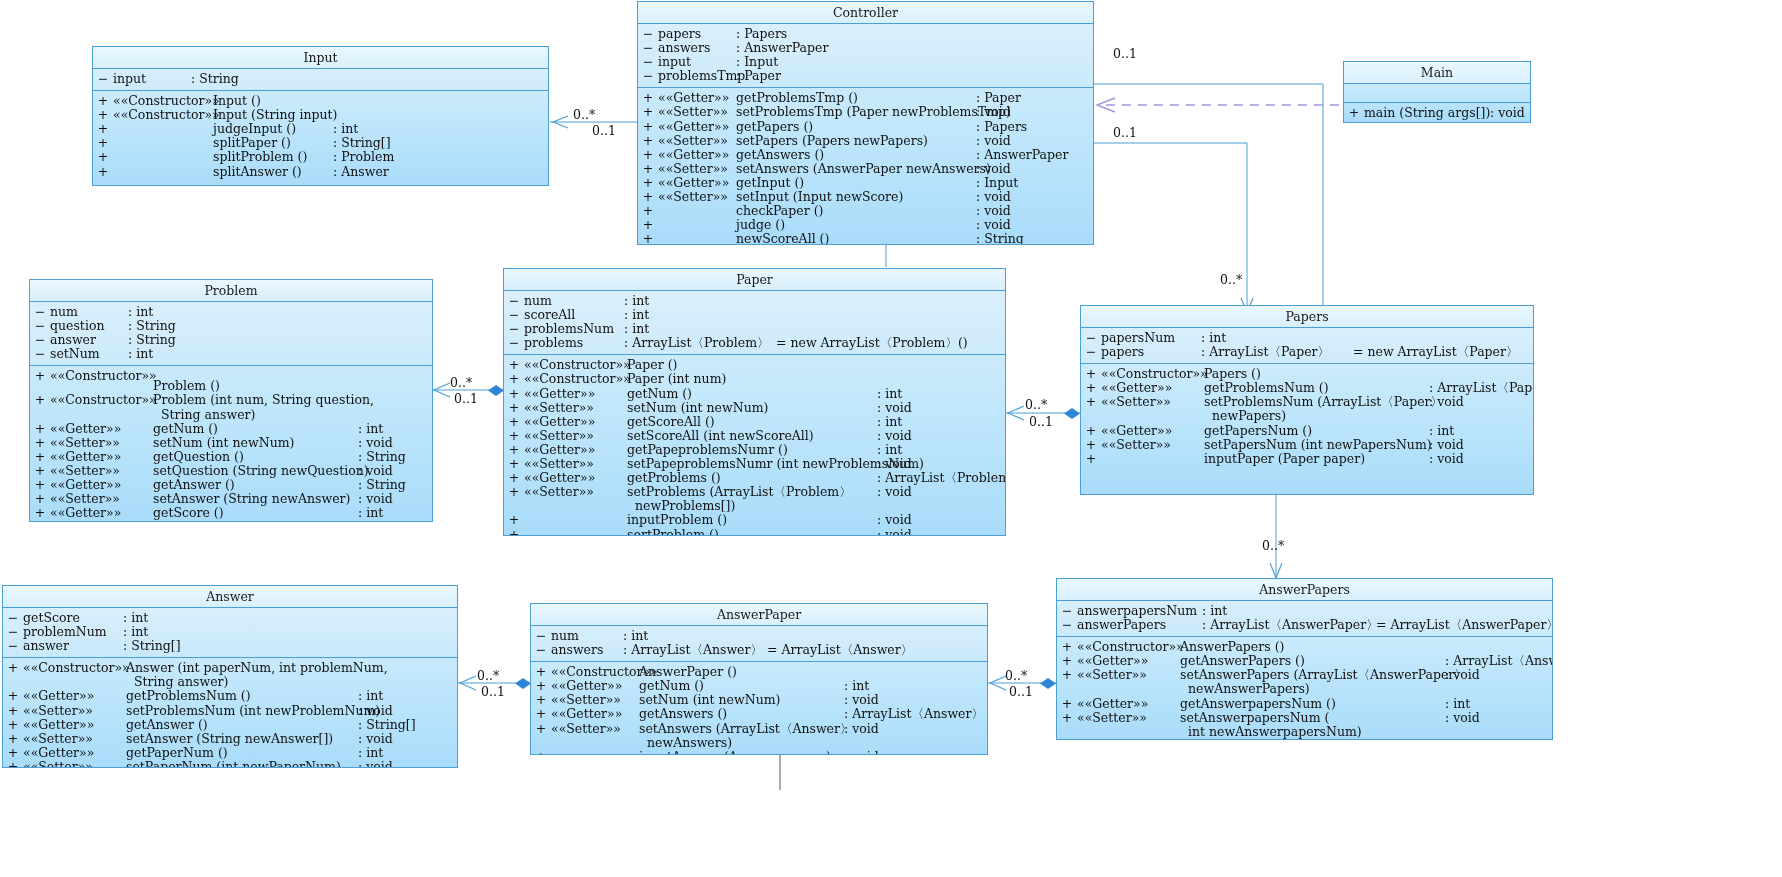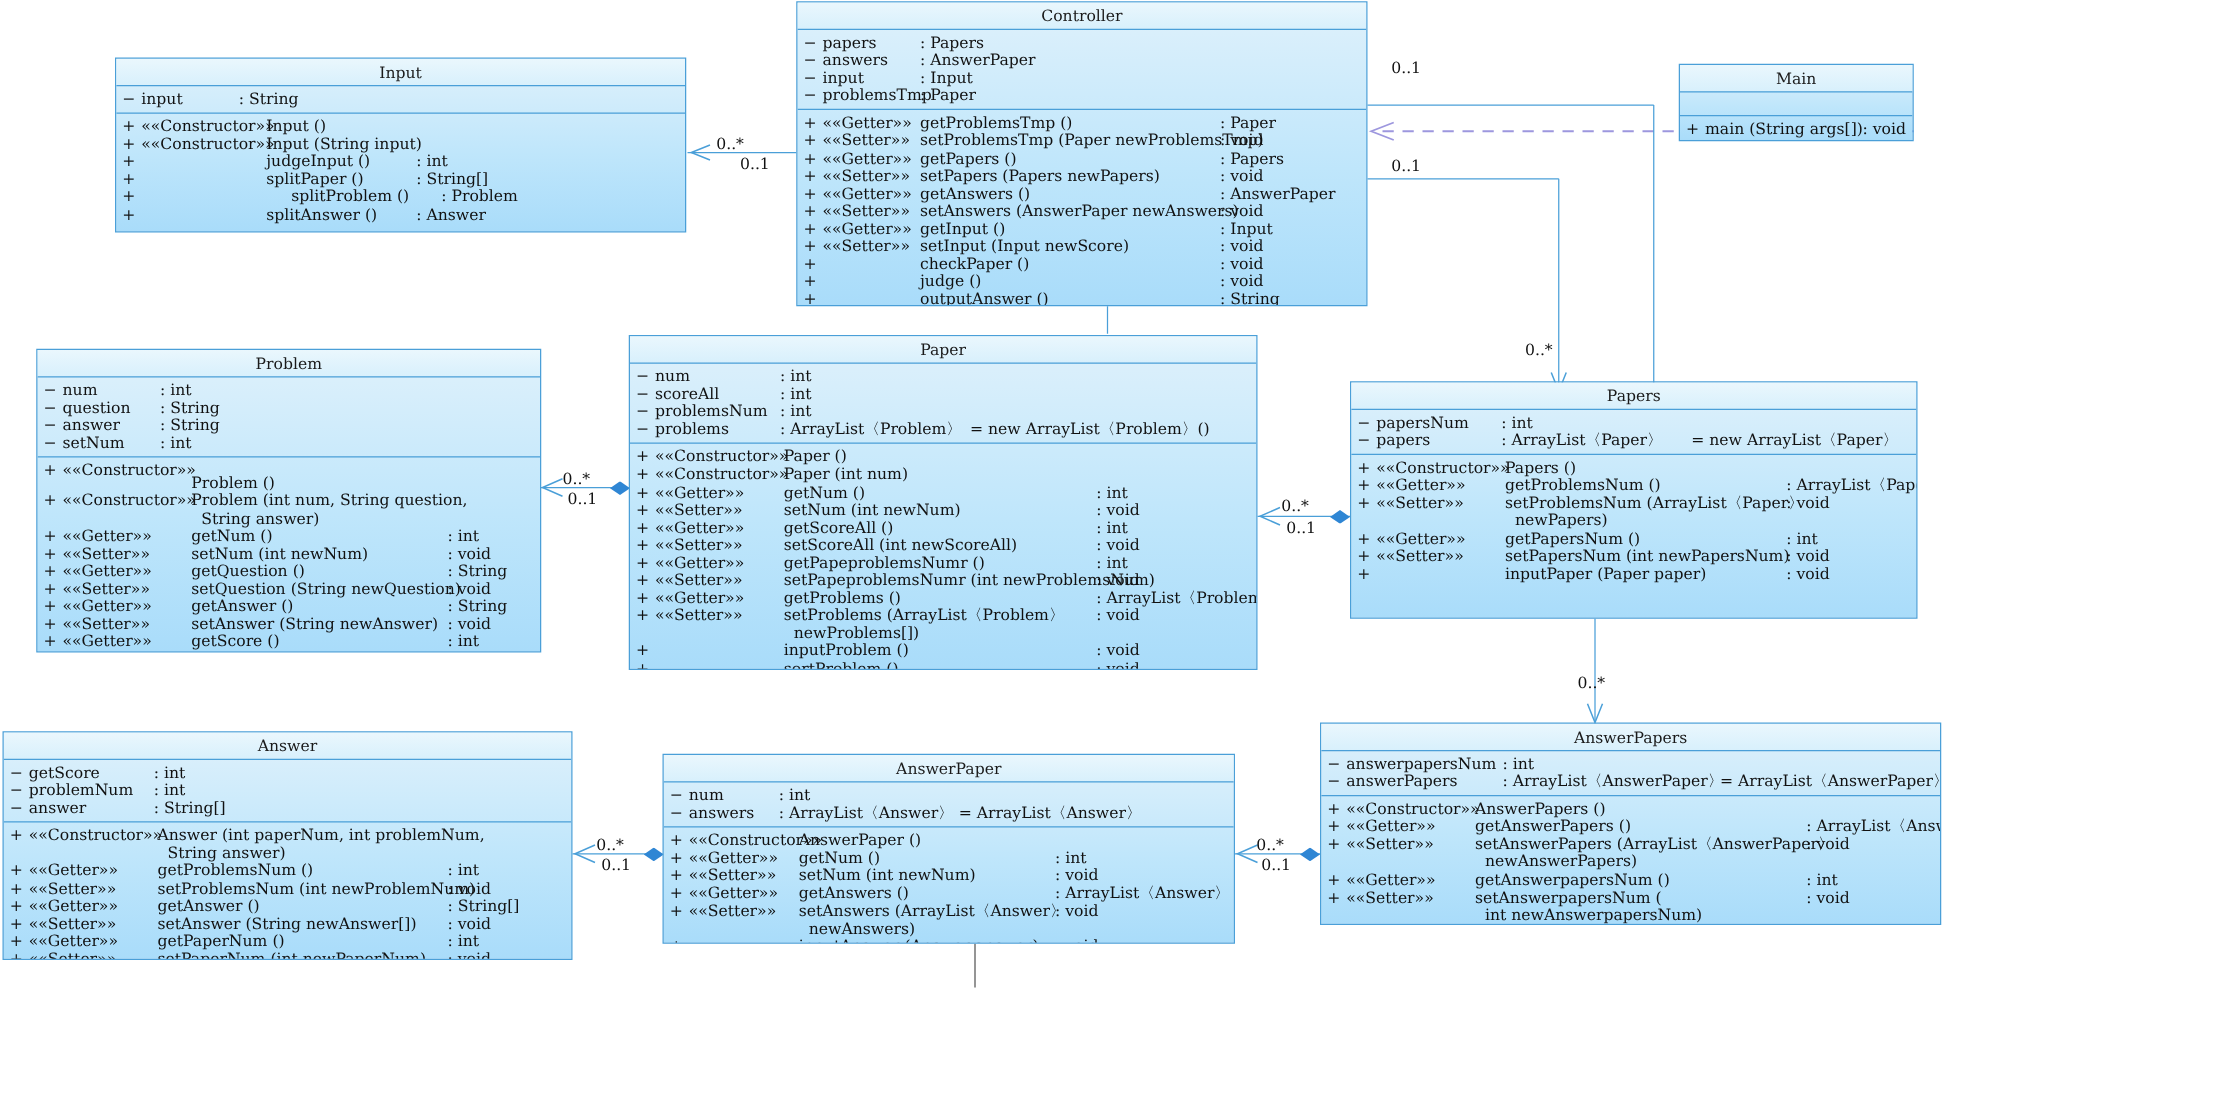--- a/index.html
+++ b/index.html
@@ -94,21 +94,21 @@
   <div class="umlbox" id="box-input" style="left:92px;top:46px;width:457px;height:140px;">
     <div class="title">Input</div>
     <div class="sec">
         <div class="row"><span class="vis">−</span><span class="nm" style="width: 78px;">input</span><span class="ty">: String</span></div>
       </div>
     <div class="sec">
         <div class="row"><span class="vis">+</span><span class="stereo" style="width: 100px;">««Constructor»»</span><span class="nm" style="width: 120px;">Input ()</span><span class="rt" style="width: 300px;"></span></div>
         <div class="row"><span class="vis">+</span><span class="stereo" style="width: 100px;">««Constructor»»</span><span class="nm" style="width: 120px;">Input (String input)</span><span class="rt" style="width: 300px;"></span></div>
         <div class="row"><span class="vis">+</span><span class="stereo" style="width: 100px;"></span><span class="nm" style="width: 120px;">judgeInput ()</span><span class="rt" style="width: 300px;">: int</span></div>
         <div class="row"><span class="vis">+</span><span class="stereo" style="width: 100px;"></span><span class="nm" style="width: 120px;">splitPaper ()</span><span class="rt" style="width: 300px;">: String[]</span></div>
-        <div class="row"><span class="vis">+</span><span class="stereo" style="width: 100px;"></span><span class="nm" style="width: 120px; margin-left: 20px;">splitProblem ()</span><span class="rt" style="width: 300px;">: Problem</span></div>
+        <div class="row"><span class="vis">+</span><span class="stereo" style="width: 100px;"></span><span class="nm" style="width: 120px;">splitProblem ()</span><span class="rt" style="width: 300px;">: Problem</span></div>
         <div class="row"><span class="vis">+</span><span class="stereo" style="width: 100px;"></span><span class="nm" style="width: 120px;">splitAnswer ()</span><span class="rt" style="width: 300px;">: Answer</span></div>
       </div>
   </div>
 
   <div class="umlbox" id="box-controller" style="left:637px;top:1px;width:457px;height:244px;">
     <div class="title">Controller</div>
     <div class="sec">
         <div class="row"><span class="vis">−</span><span class="nm" style="width: 78px;">papers</span><span class="ty">: Papers</span></div>
         <div class="row"><span class="vis">−</span><span class="nm" style="width: 78px;">answers</span><span class="ty">: AnswerPaper</span></div>
         <div class="row"><span class="vis">−</span><span class="nm" style="width: 78px;">input</span><span class="ty">: Input</span></div>
@@ -118,25 +118,25 @@
         <div class="row"><span class="vis">+</span><span class="stereo" style="width: 78px;">««Getter»»</span><span class="nm" style="width: 240px;">getProblemsTmp ()</span><span class="rt" style="width: 120px;">: Paper</span></div>
         <div class="row"><span class="vis">+</span><span class="stereo" style="width: 78px;">««Setter»»</span><span class="nm" style="width: 240px;">setProblemsTmp (Paper newProblemsTmp)</span><span class="rt" style="width: 120px;">: void</span></div>
         <div class="row"><span class="vis">+</span><span class="stereo" style="width: 78px;">««Getter»»</span><span class="nm" style="width: 240px;">getPapers ()</span><span class="rt" style="width: 120px;">: Papers</span></div>
         <div class="row"><span class="vis">+</span><span class="stereo" style="width: 78px;">««Setter»»</span><span class="nm" style="width: 240px;">setPapers (Papers newPapers)</span><span class="rt" style="width: 120px;">: void</span></div>
         <div class="row"><span class="vis">+</span><span class="stereo" style="width: 78px;">««Getter»»</span><span class="nm" style="width: 240px;">getAnswers ()</span><span class="rt" style="width: 120px;">: AnswerPaper</span></div>
         <div class="row"><span class="vis">+</span><span class="stereo" style="width: 78px;">««Setter»»</span><span class="nm" style="width: 240px;">setAnswers (AnswerPaper newAnswers)</span><span class="rt" style="width: 120px;">: void</span></div>
         <div class="row"><span class="vis">+</span><span class="stereo" style="width: 78px;">««Getter»»</span><span class="nm" style="width: 240px;">getInput ()</span><span class="rt" style="width: 120px;">: Input</span></div>
         <div class="row"><span class="vis">+</span><span class="stereo" style="width: 78px;">««Setter»»</span><span class="nm" style="width: 240px;">setInput (Input newScore)</span><span class="rt" style="width: 120px;">: void</span></div>
         <div class="row"><span class="vis">+</span><span class="stereo" style="width: 78px;"></span><span class="nm" style="width: 240px;">checkPaper ()</span><span class="rt" style="width: 120px;">: void</span></div>
         <div class="row"><span class="vis">+</span><span class="stereo" style="width: 78px;"></span><span class="nm" style="width: 240px;">judge ()</span><span class="rt" style="width: 120px;">: void</span></div>
-        <div class="row"><span class="vis">+</span><span class="stereo" style="width: 78px;"></span><span class="nm" style="width: 240px;">outputAnswer ()</span><span class="rt" style="width: 120px;">: String</span></div>
-      </div>
-  </div>
-
-  <div class="umlbox" id="box-main" style="left:1343px;top:51px;width:188px;height:62px;">
+        <div class="row"><span class="vis">+</span><span class="stereo" style="width: 78px;"></span><span class="nm" style="width: 240px;">newScoreAll ()</span><span class="rt" style="width: 120px;">: String</span></div>
+      </div>
+  </div>
+
+  <div class="umlbox" id="box-main" style="left:1343px;top:61px;width:188px;height:62px;">
     <div class="title">Main</div>
     <div class="sec" style="min-height:11px;"></div>
     <div class="sec">
         <div class="row"><span class="vis">+</span><span class="stereo" style="width: 0px;"></span><span class="nm" style="width: 126px;">main (String args[])</span><span class="rt" style="width: 40px;">: void</span></div>
       </div>
   </div>
 
   <div class="umlbox" id="box-problem" style="left:29px;top:279px;width:404px;height:243px;">
     <div class="title">Problem</div>
     <div class="sec">

